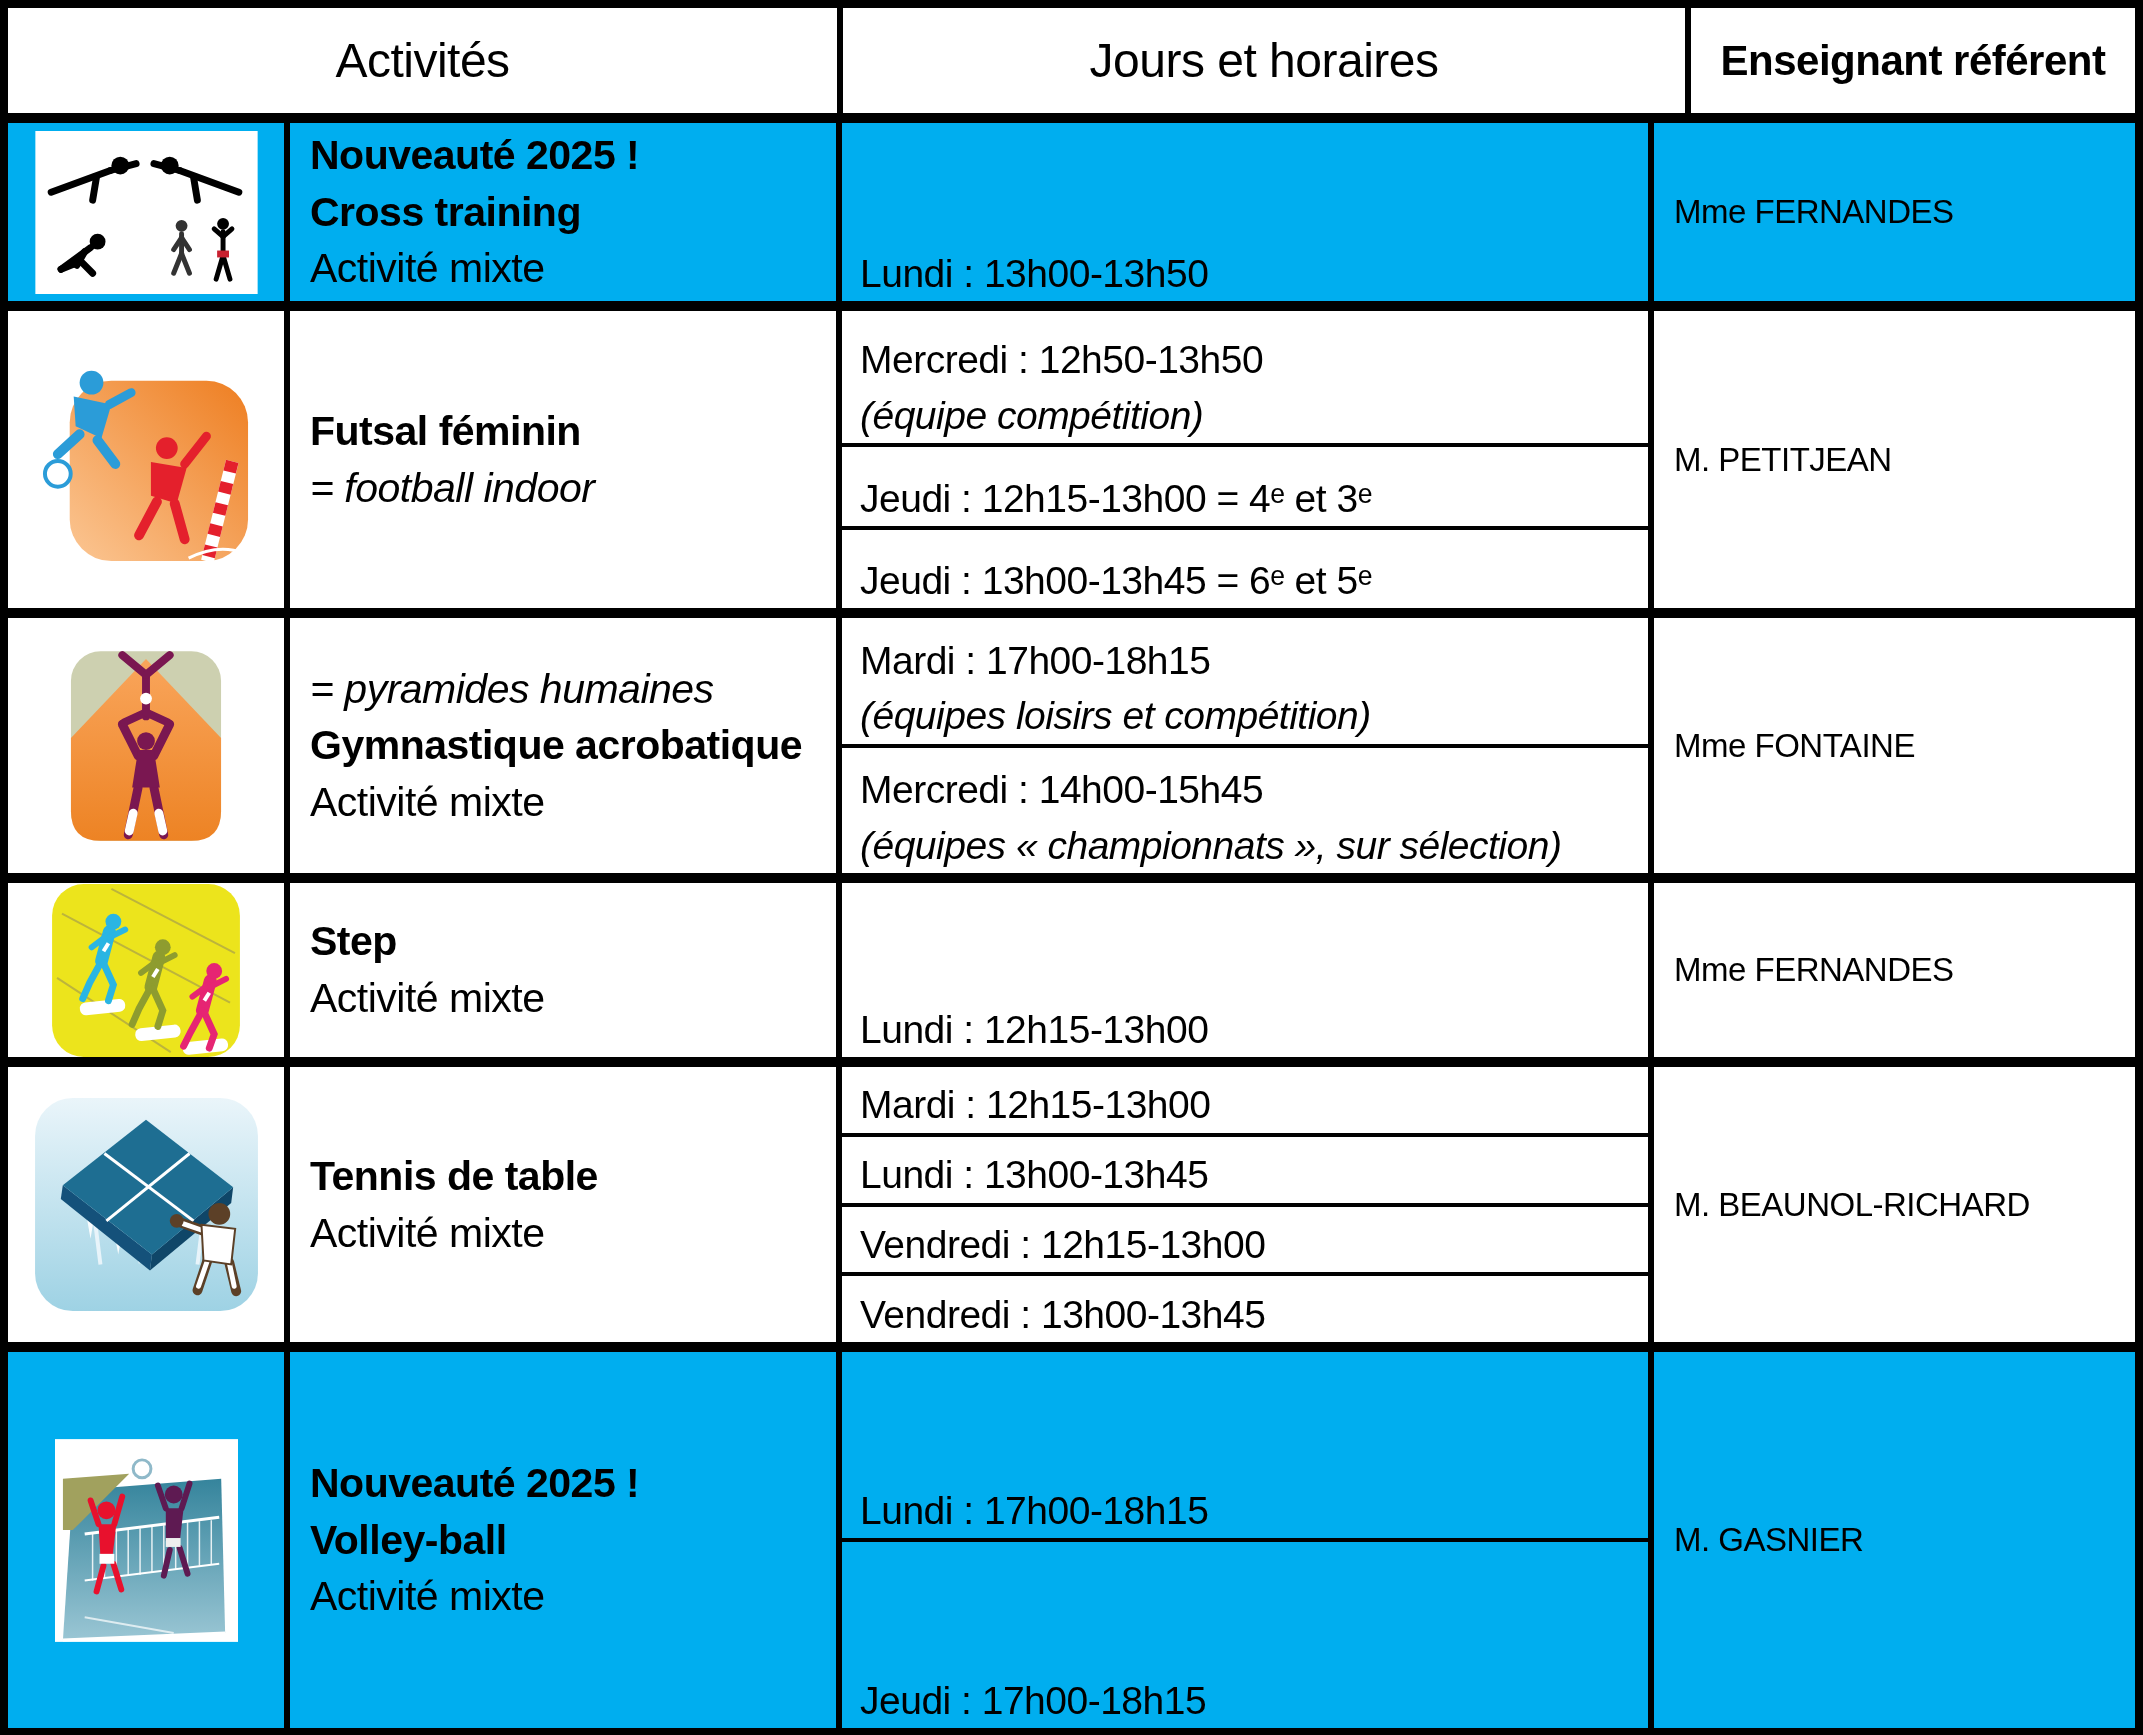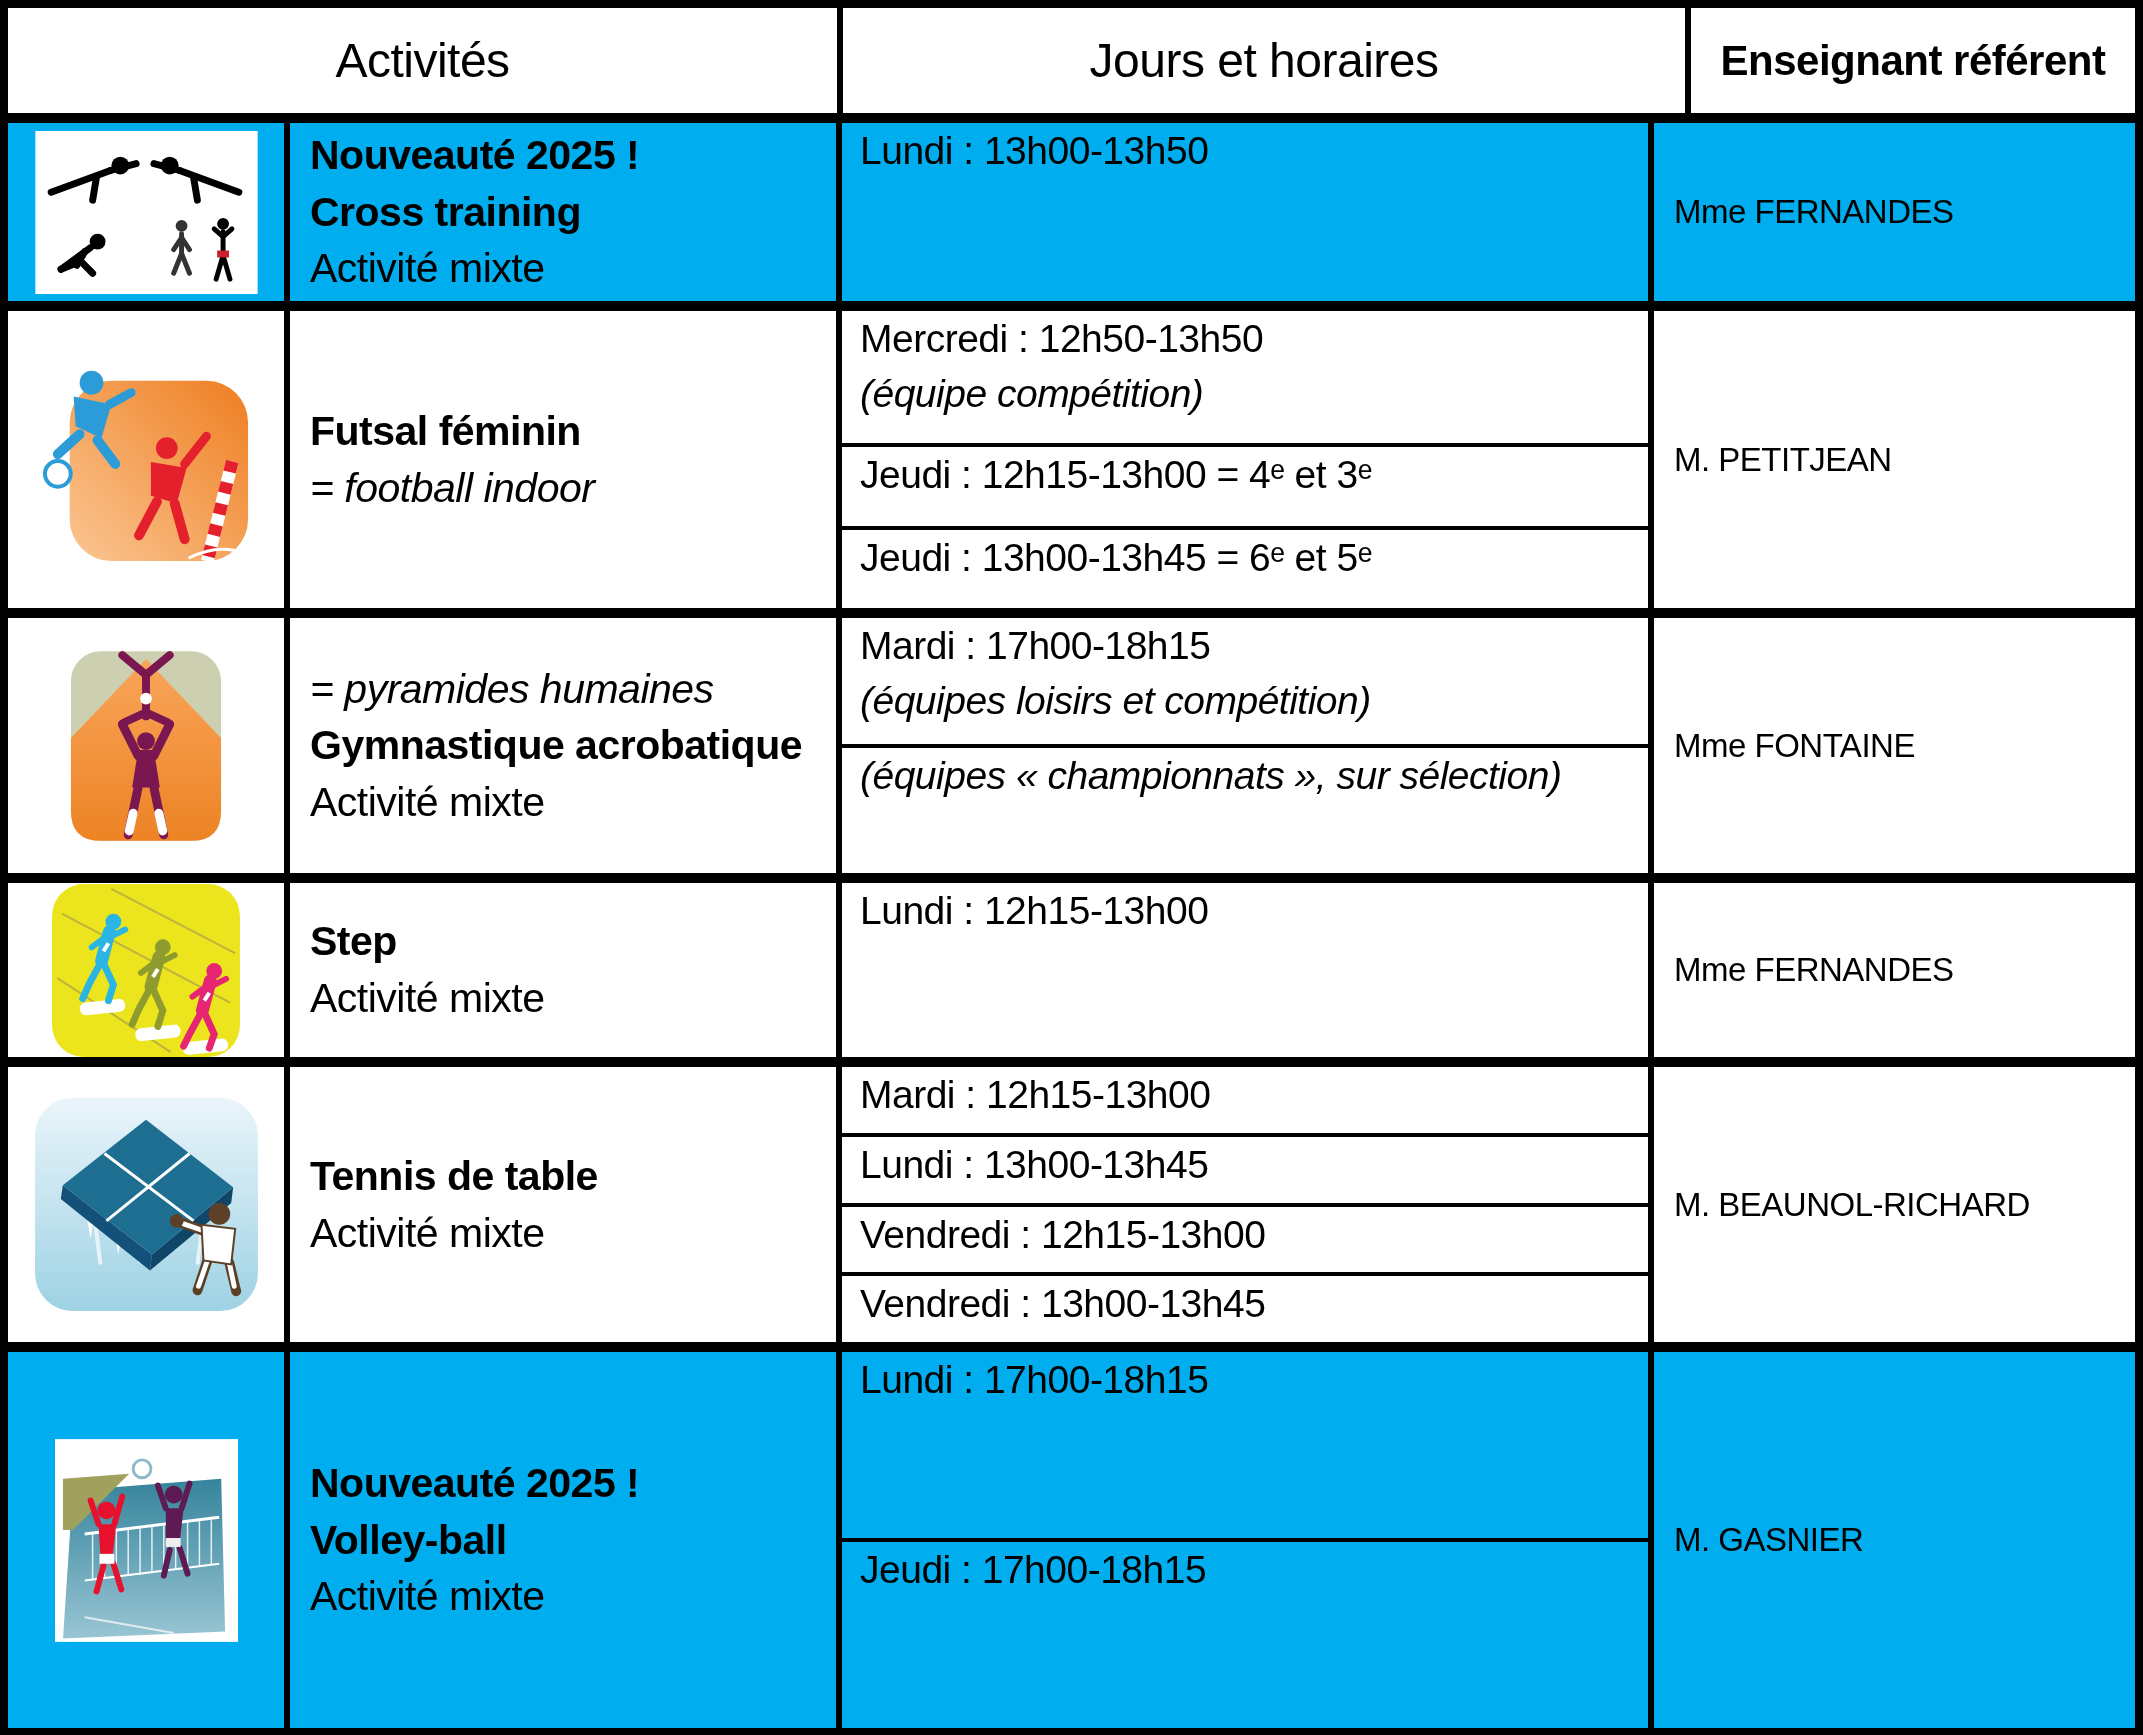--- a/index.html
+++ b/index.html
@@ -19,21 +19,21 @@
   .hcell.c3{flex:1;}
   .h-big{font-size:48px;font-weight:normal;}
   .h-med{font-size:42px;font-weight:bold;}
   
   .row{display:flex;border-top:10px solid #000;box-sizing:border-box;}
   .row.hl{background:#00AEEF;}
   .icon-cell{width:282px;box-sizing:border-box;border-right:6px solid #000;display:flex;align-items:center;justify-content:center;}
   .name-cell{width:552px;box-sizing:border-box;border-right:6px solid #000;display:flex;flex-direction:column;justify-content:center;padding-left:20px;}
   .name-cell .line{font-size:41px;line-height:1.38;}
   .sched-col{width:812px;box-sizing:border-box;border-right:6px solid #000;display:flex;flex-direction:column;}
-  .sched-cell{display:flex;flex-direction:column;justify-content:flex-start;padding-left:18px;border-top:4px solid #000;box-sizing:border-box;}
+  .sched-cell{display:flex;flex-direction:column;justify-content:flex-end;padding-left:18px;border-top:4px solid #000;box-sizing:border-box;}
   .sched-cell:first-child{border-top:none;}
   .sched-cell .line{font-size:39px;line-height:1.42;}
   .teacher-cell{flex:1;display:flex;align-items:center;padding-left:20px;font-size:33px;}
   .b{font-weight:bold;}
   .i{font-style:italic;}
   .r-cross{flex:0 0 188px;}
   .r-futsal{flex:0 0 307px;}
   .r-gym{flex:0 0 265px;}
   .r-step{flex:0 0 184px;}
   .r-tennis{flex:0 0 285px;}
@@ -201,20 +201,21 @@
       <span class="line i">= pyramides humaines</span>
       <span class="line b">Gymnastique acrobatique</span>
       <span class="line">Activité mixte</span>
     </div>
     <div class="sched-col">
       <div class="sched-cell feq">
         <span class="line">Mardi : 17h00-18h15</span>
         <span class="line i">(équipes loisirs et compétition)</span>
       </div>
       <div class="sched-cell feq">
+        <span class="line">Mercredi : 14h00-15h45</span>
         <span class="line i">(équipes « championnats », sur sélection)</span>
       </div>
     </div>
     <div class="teacher-cell">Mme FONTAINE</div>
   </div>
 
   <div class="row r-step">
     <div class="icon-cell">
       <svg width="188" height="173" viewBox="0 0 190 175">
         <rect width="190" height="175" rx="32" fill="#ECE41C"></rect>

